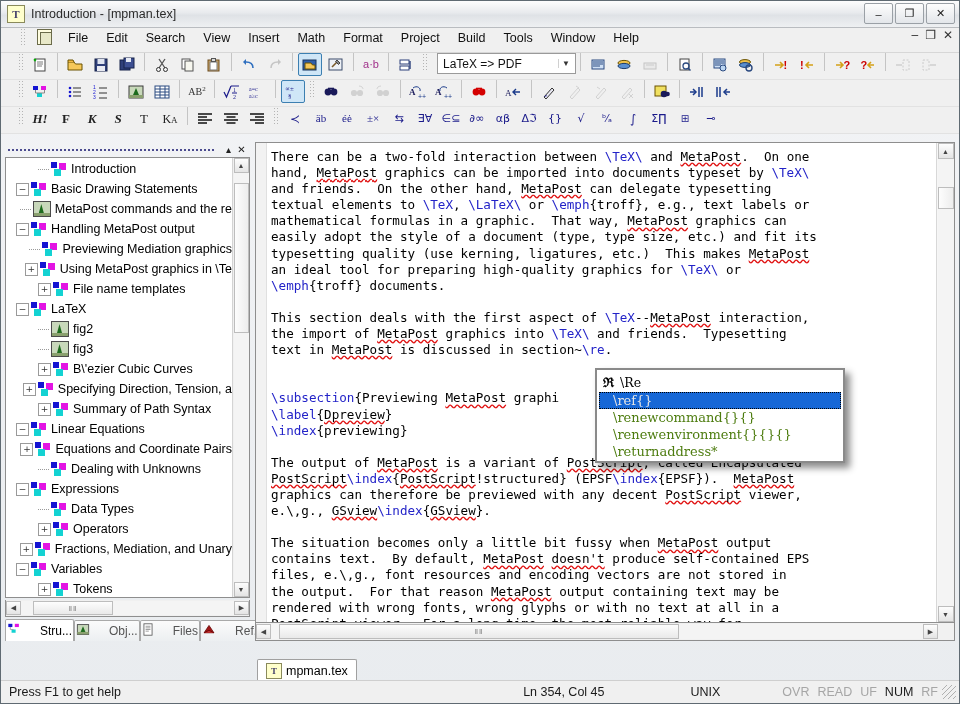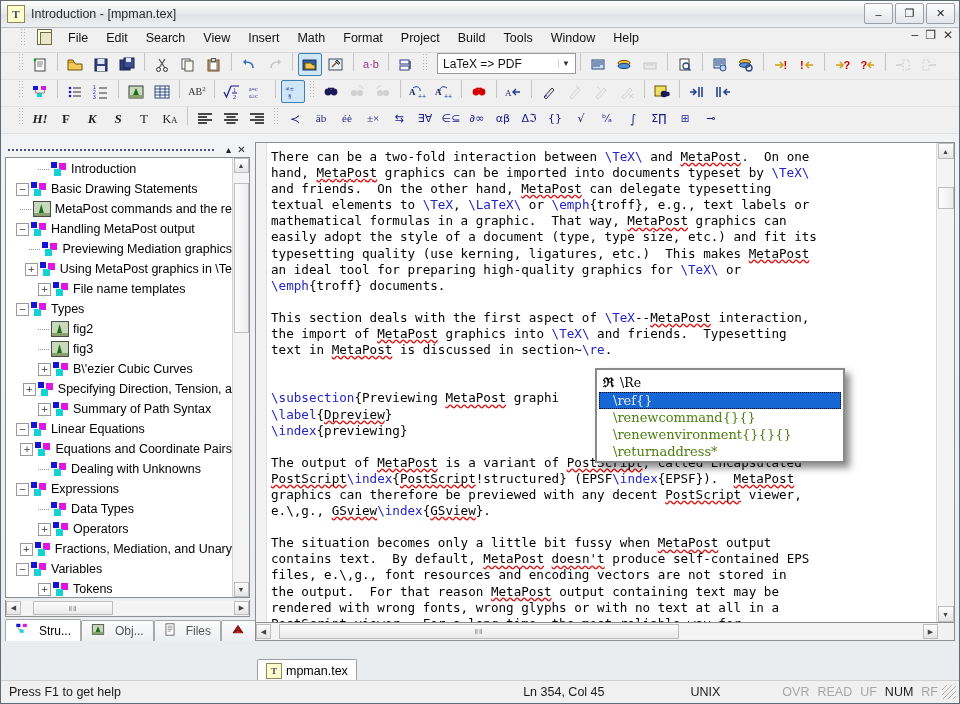--- a/index.html
+++ b/index.html
@@ -201,22 +201,22 @@
   }
   .hs-arrow{width:15px;height:14px;display:flex;align-items:center;justify-content:center;font-size:7px;color:#444;
     background:linear-gradient(180deg,#fdfdfd,#e4e4e4);border:1px solid #bdbdbd;box-sizing:border-box;}
   .hs-track{flex:1;height:14px;position:relative;background:#f4f4f4;}
   .hs-thumb{position:absolute;top:0;height:14px;background:linear-gradient(180deg,#fdfdfd,#e9e9e9);
     border:1px solid #bdbdbd;box-sizing:border-box;display:flex;align-items:center;justify-content:center;
     font-size:8px;color:#777;letter-spacing:1px;}
 
   .dock-tabs { height: 22px; display:flex; align-items:flex-end; gap:0; }
   .dock-tab {
-    display:flex;align-items:center;gap:10px;
-    height: 20px; padding: 0 9px;
+    display:flex;align-items:center;gap:19px;
+    height: 20px; padding: 0 1px;
     font-size: 12px; color:#555;
     border:1px solid #a9a9a9; border-bottom:none;
     background: linear-gradient(180deg,#fbfbfb,#eceff1);
     border-radius: 2px 2px 0 0;
     white-space: nowrap;
   }
   .dock-tab.sel { color:#000; background:#fff; height:21px; }
 
   
   .editor-area {
@@ -879,21 +879,21 @@
               <span>File name templates</span>
             </div>
             <div class="tnode">
               <span class="ind" style="width: 10px;"></span>
               <span class="expander">−</span>
               <span class="ico-doc">
                 <i class="b1"></i>
                 <i class="b2"></i>
                 <i class="b3"></i>
               </span>
-              <span>Types</span>
+              <span>LaTeX</span>
             </div>
             <div class="tnode">
               <span class="ind" style="width: 32px;"></span>
               <span class="dotline"></span>
               <span class="ico-gfx"></span>
               <span>fig2</span>
             </div>
             <div class="tnode">
               <span class="ind" style="width: 32px;"></span>
               <span class="dotline"></span>

